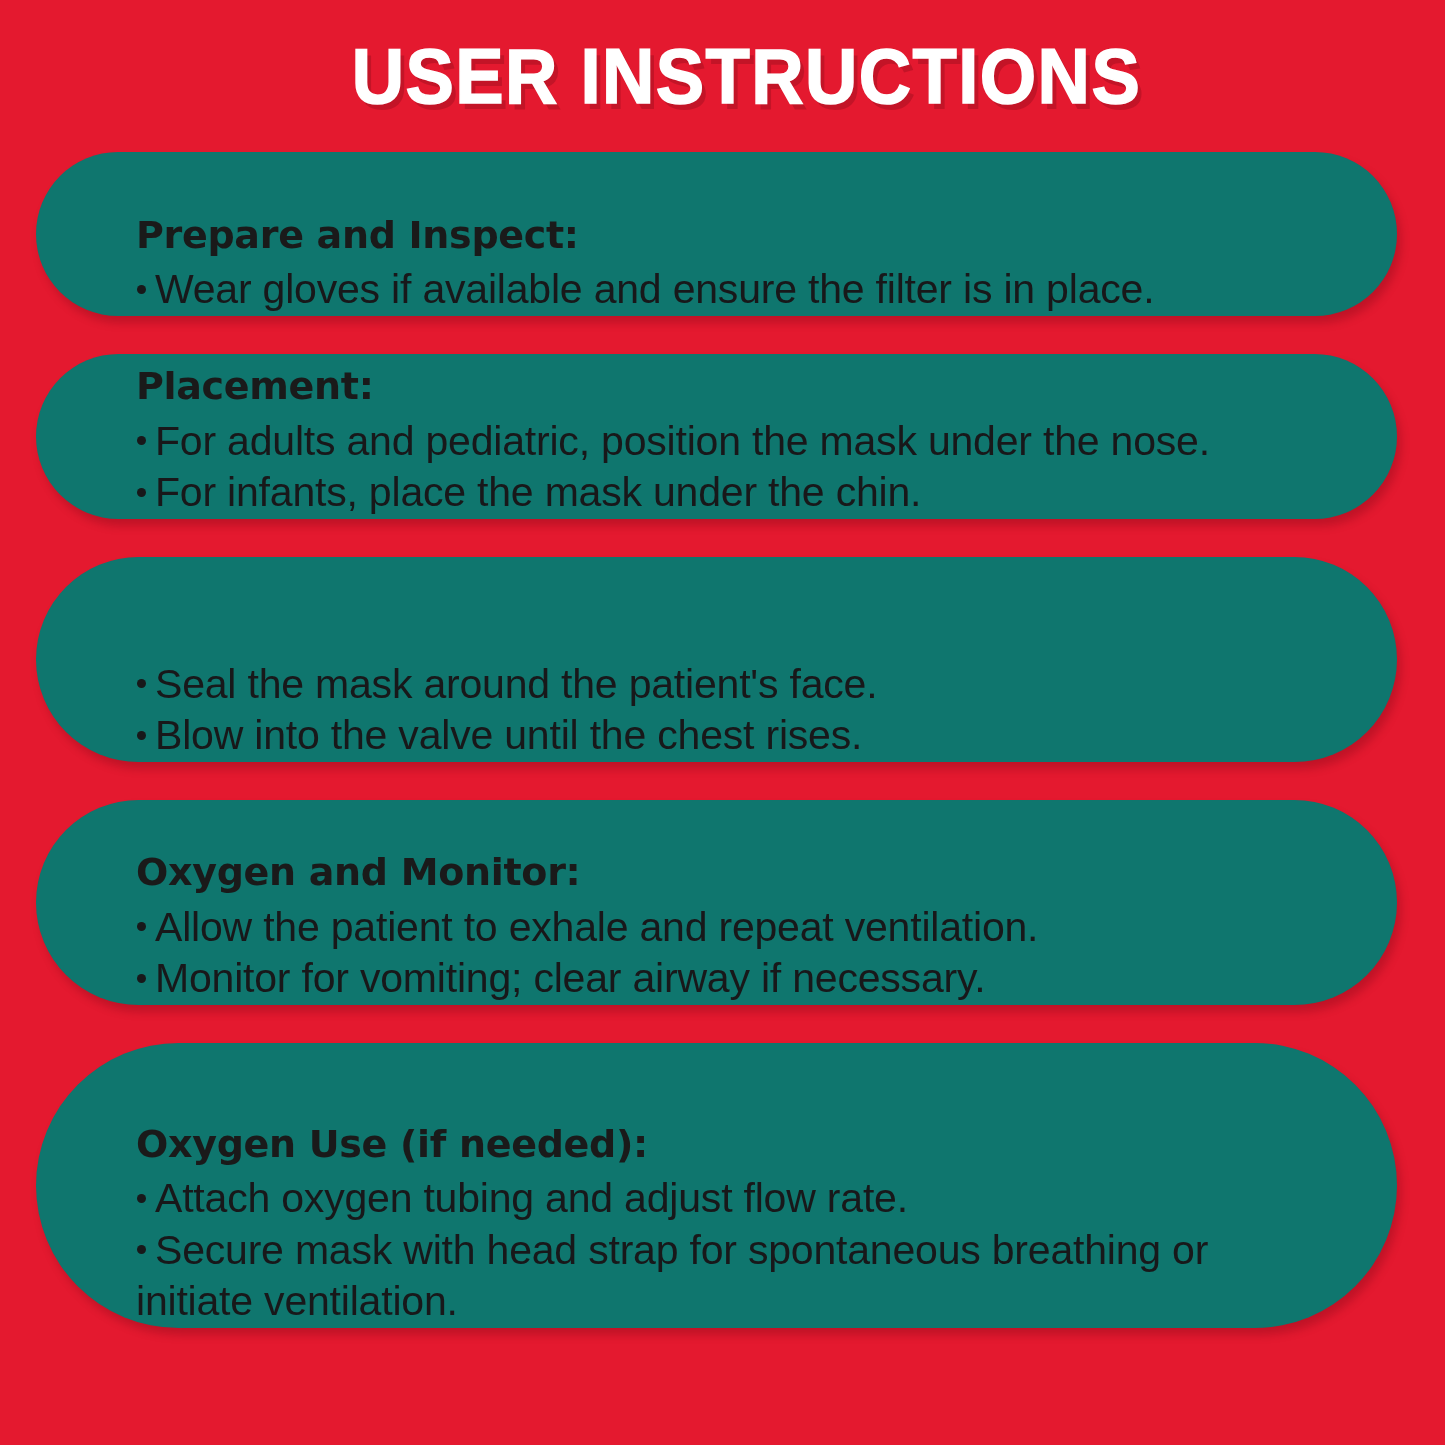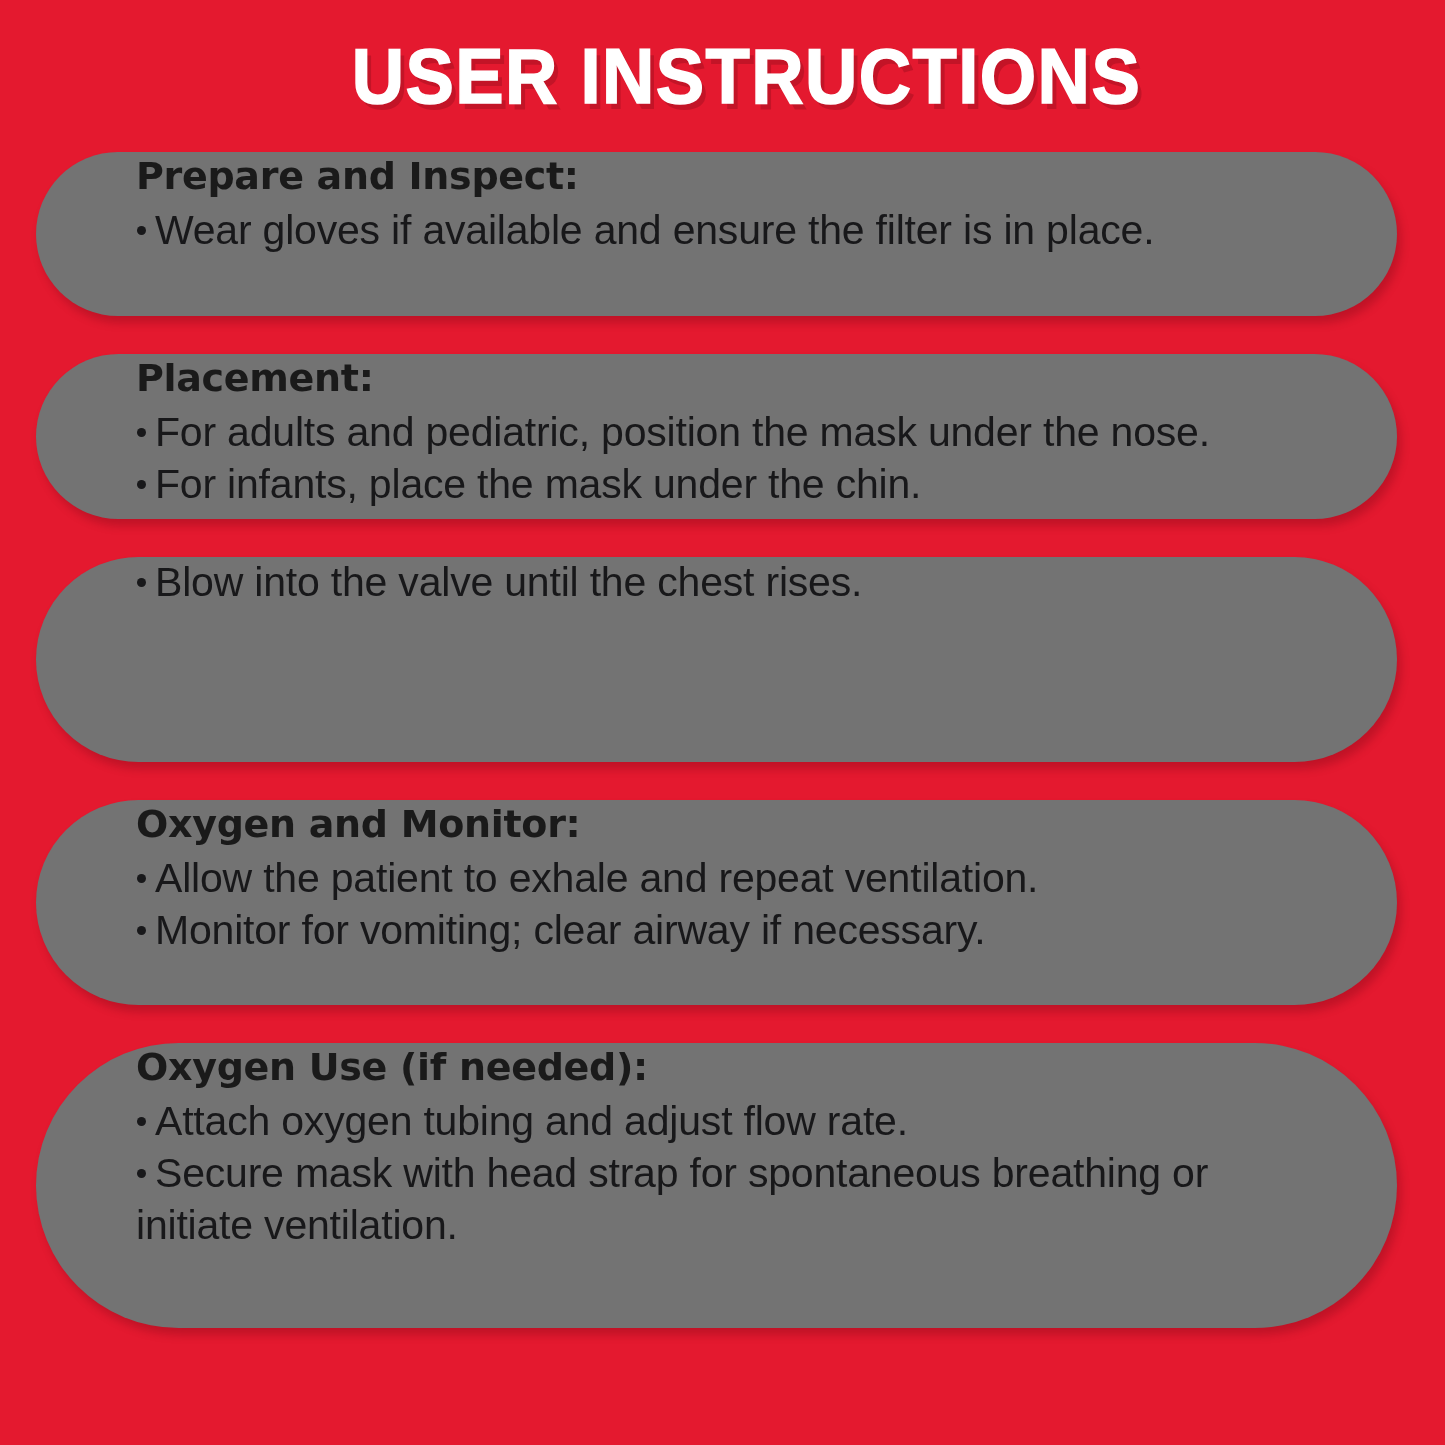--- a/index.html
+++ b/index.html
@@ -53,28 +53,28 @@
   .cards {
     flex: 1 1 auto;
     display: flex;
     flex-direction: column;
     justify-content: flex-start;
     padding: 0 0 0 0;
   }
 
   .card {
     position: relative;
-    background: #737373;
+    background: #0f766e;
     margin: 0 48px 38px 36px;
     border-radius: 999px;
     box-shadow: 4px 7px 9px rgba(110, 8, 20, 0.30);
     box-sizing: border-box;
     display: flex;
     flex-direction: column;
-    justify-content: flex-start;
+    justify-content: flex-end;
   }
 
   .card-inner {
     padding: 0 96px 0 100px;
   }
 
   .card-heading {
     font-family: "DejaVu Sans", "Liberation Sans", sans-serif;
     font-weight: bold;
     font-size: 38px;
@@ -139,20 +139,21 @@
     <div class="card card--2">
       <div class="card-inner">
         <div class="card-heading">Placement:</div>
         <div class="card-line"><span class="bullet-dot"></span><span>For adults and pediatric, position the mask under the nose.</span></div>
         <div class="card-line"><span class="bullet-dot"></span><span>For infants, place the mask under the chin.</span></div>
       </div>
     </div>
 
     <div class="card card--3">
       <div class="card-inner">
+        <div class="card-line"><span class="bullet-dot"></span><span>Seal the mask around the patient's face.</span></div>
         <div class="card-line"><span class="bullet-dot"></span><span>Blow into the valve until the chest rises.</span></div>
       </div>
     </div>
 
     <div class="card card--4">
       <div class="card-inner">
         <div class="card-heading">Oxygen and Monitor:</div>
         <div class="card-line"><span class="bullet-dot"></span><span>Allow the patient to exhale and repeat ventilation.</span></div>
         <div class="card-line"><span class="bullet-dot"></span><span>Monitor for vomiting; clear airway if necessary.</span></div>
       </div>

